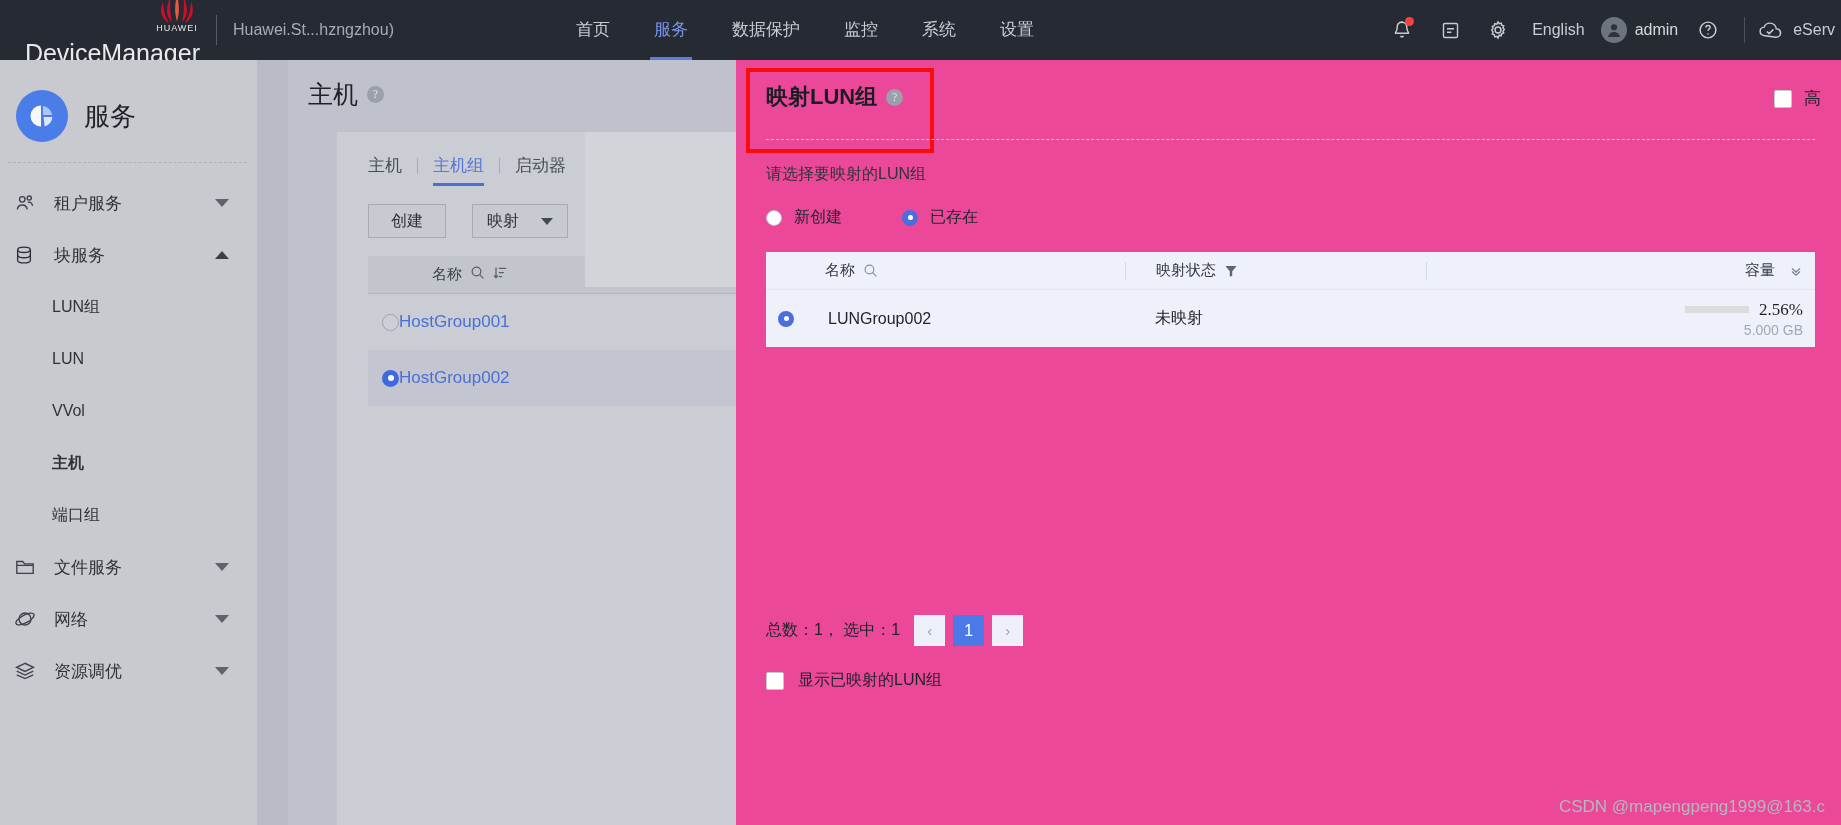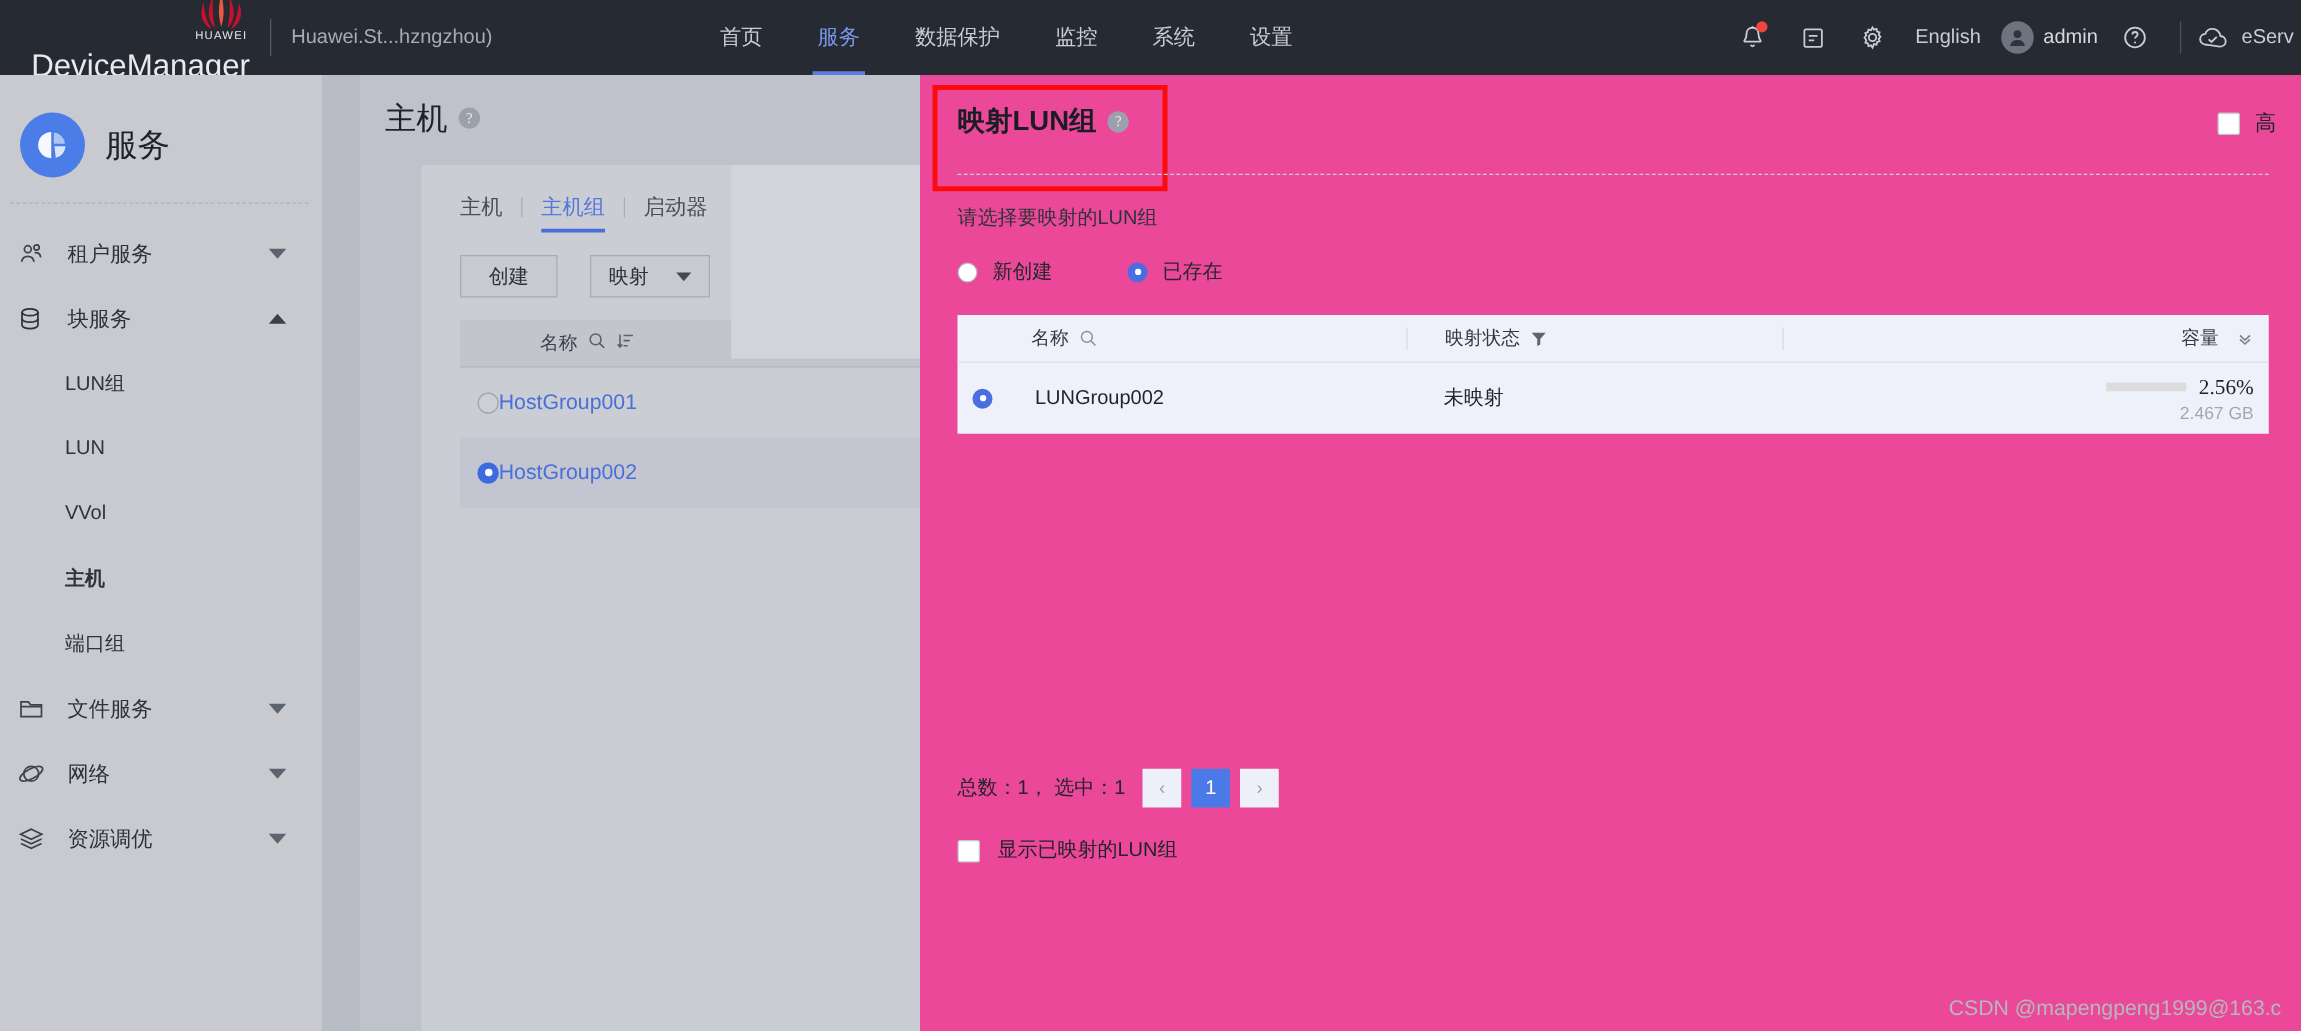--- a/index.html
+++ b/index.html
@@ -495,21 +495,21 @@
             </span>
           <span class="nm">LUNGroup002</span>
         </div>
         <div class="td-status">未映射</div>
         <div class="td-cap">
           <div class="cap-inner">
             <div class="cap-top">
               <span class="cap-bar"></span>
               <span class="cap-pct">2.56%</span>
             </div>
-            <div class="cap-size">2.467 GB</div>
+            <div class="cap-size">5.000 GB</div>
           </div>
         </div>
       </div>
     </div>
 
     <div class="pager">
       <span class="pager-text">总数：1，  选中：1</span>
       <span class="pg-btn">‹</span>
       <span class="pg-btn num">1</span>
       <span class="pg-btn">›</span>

